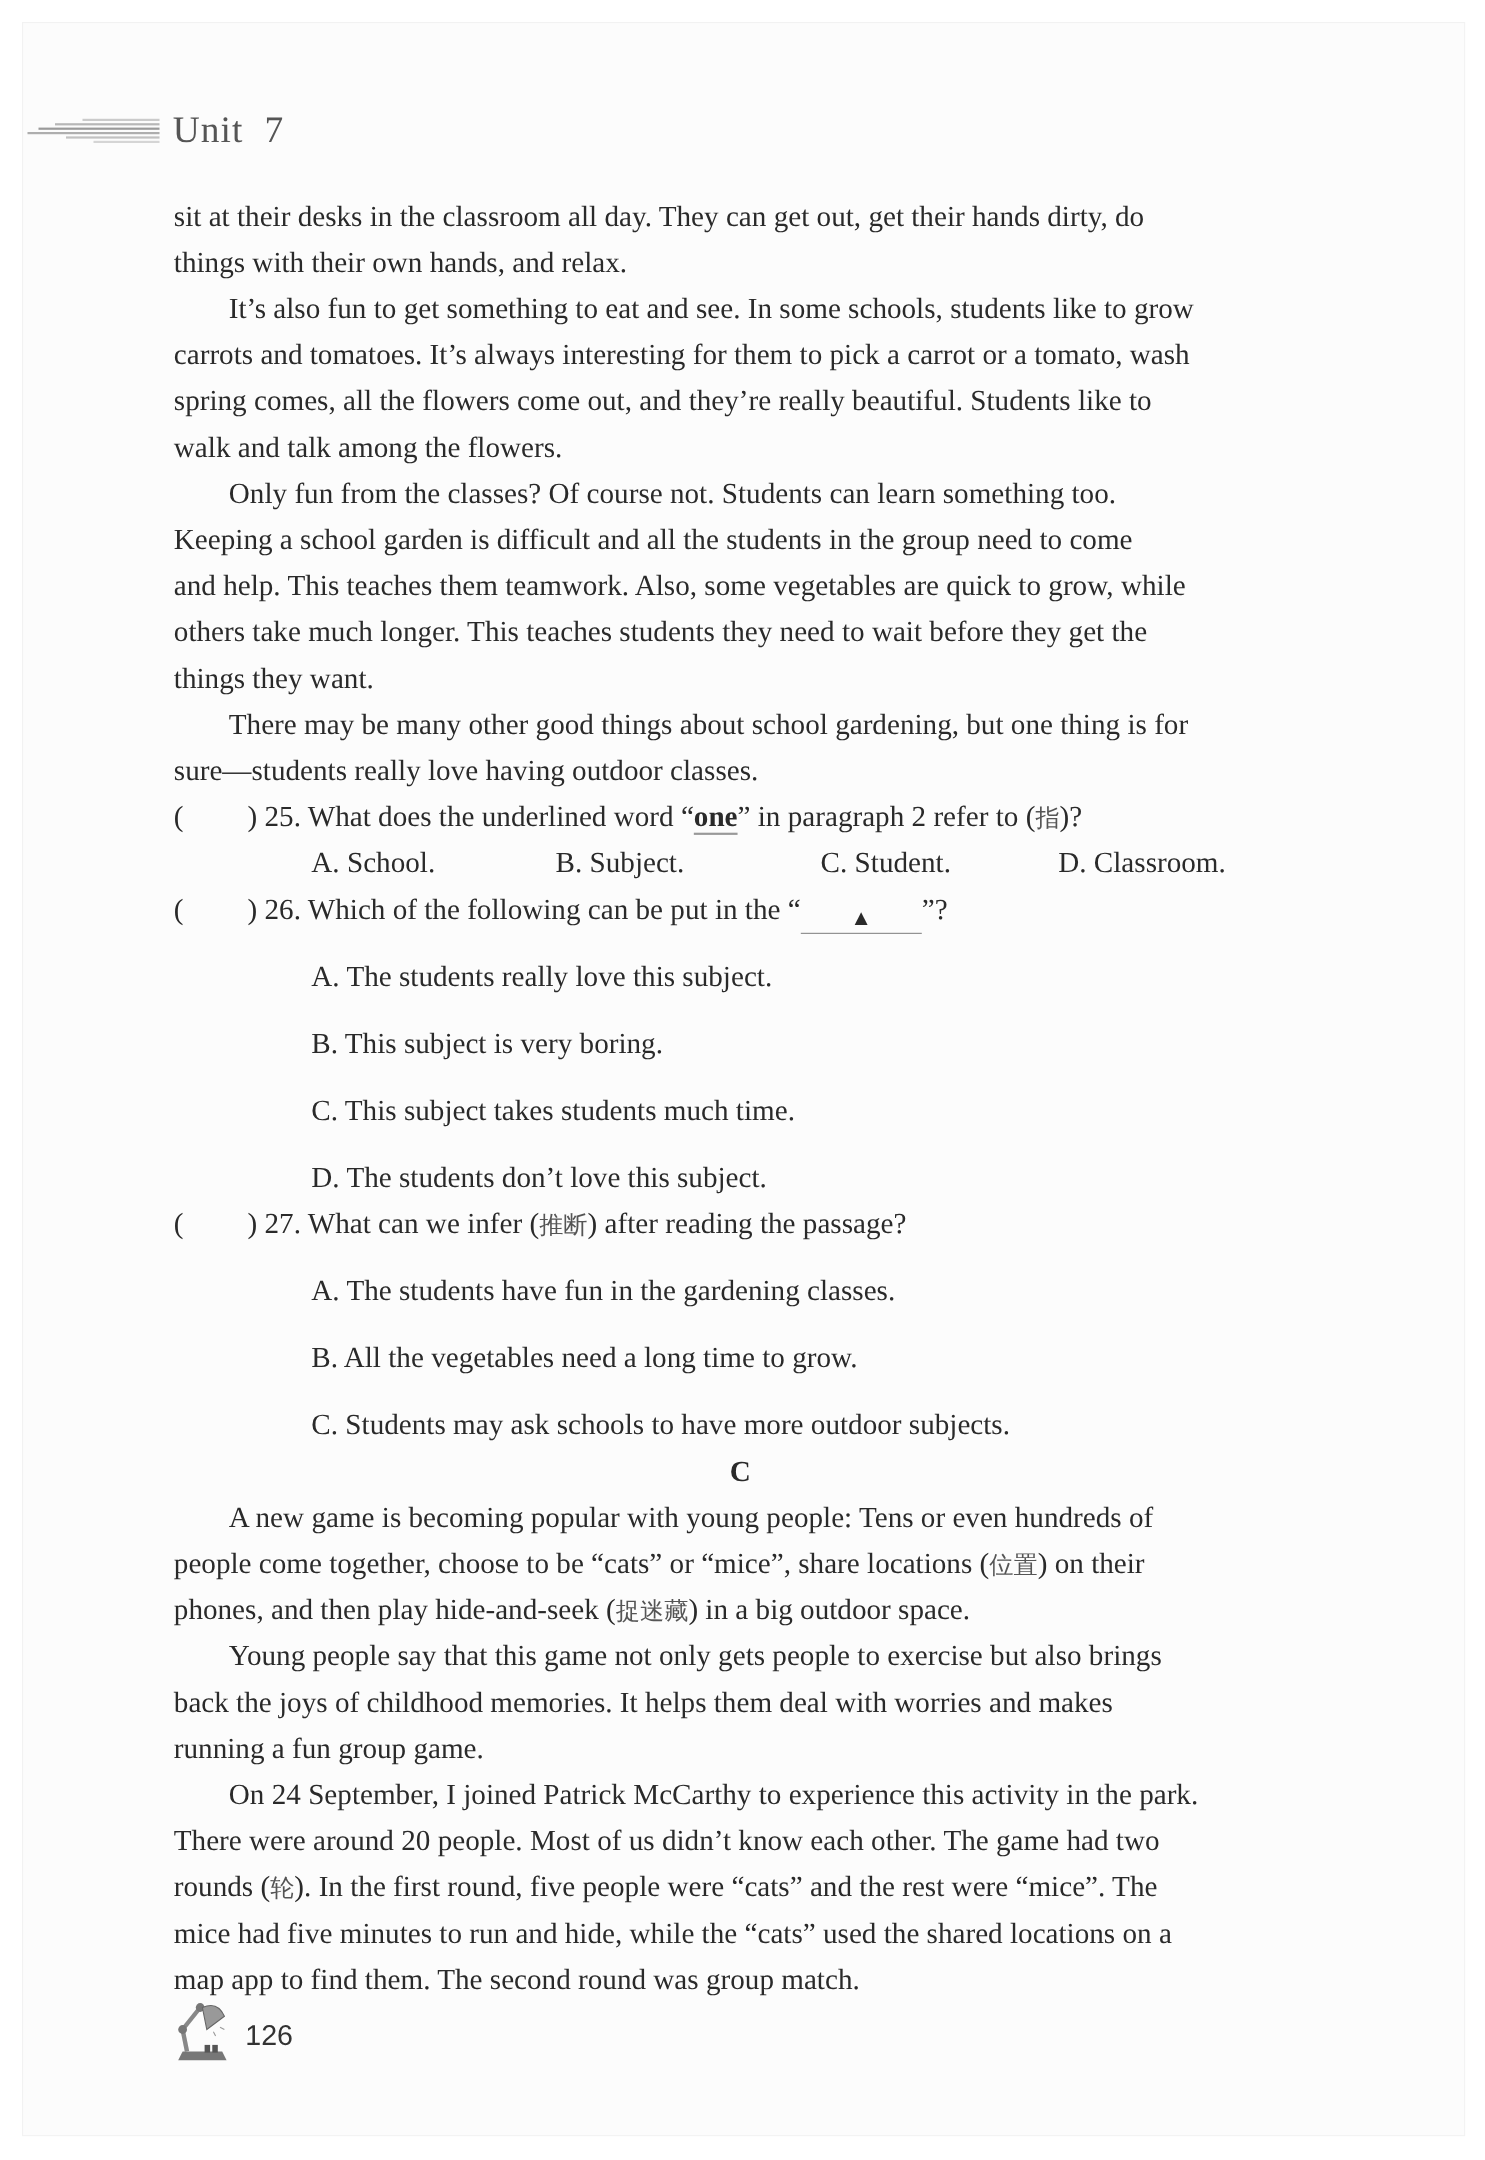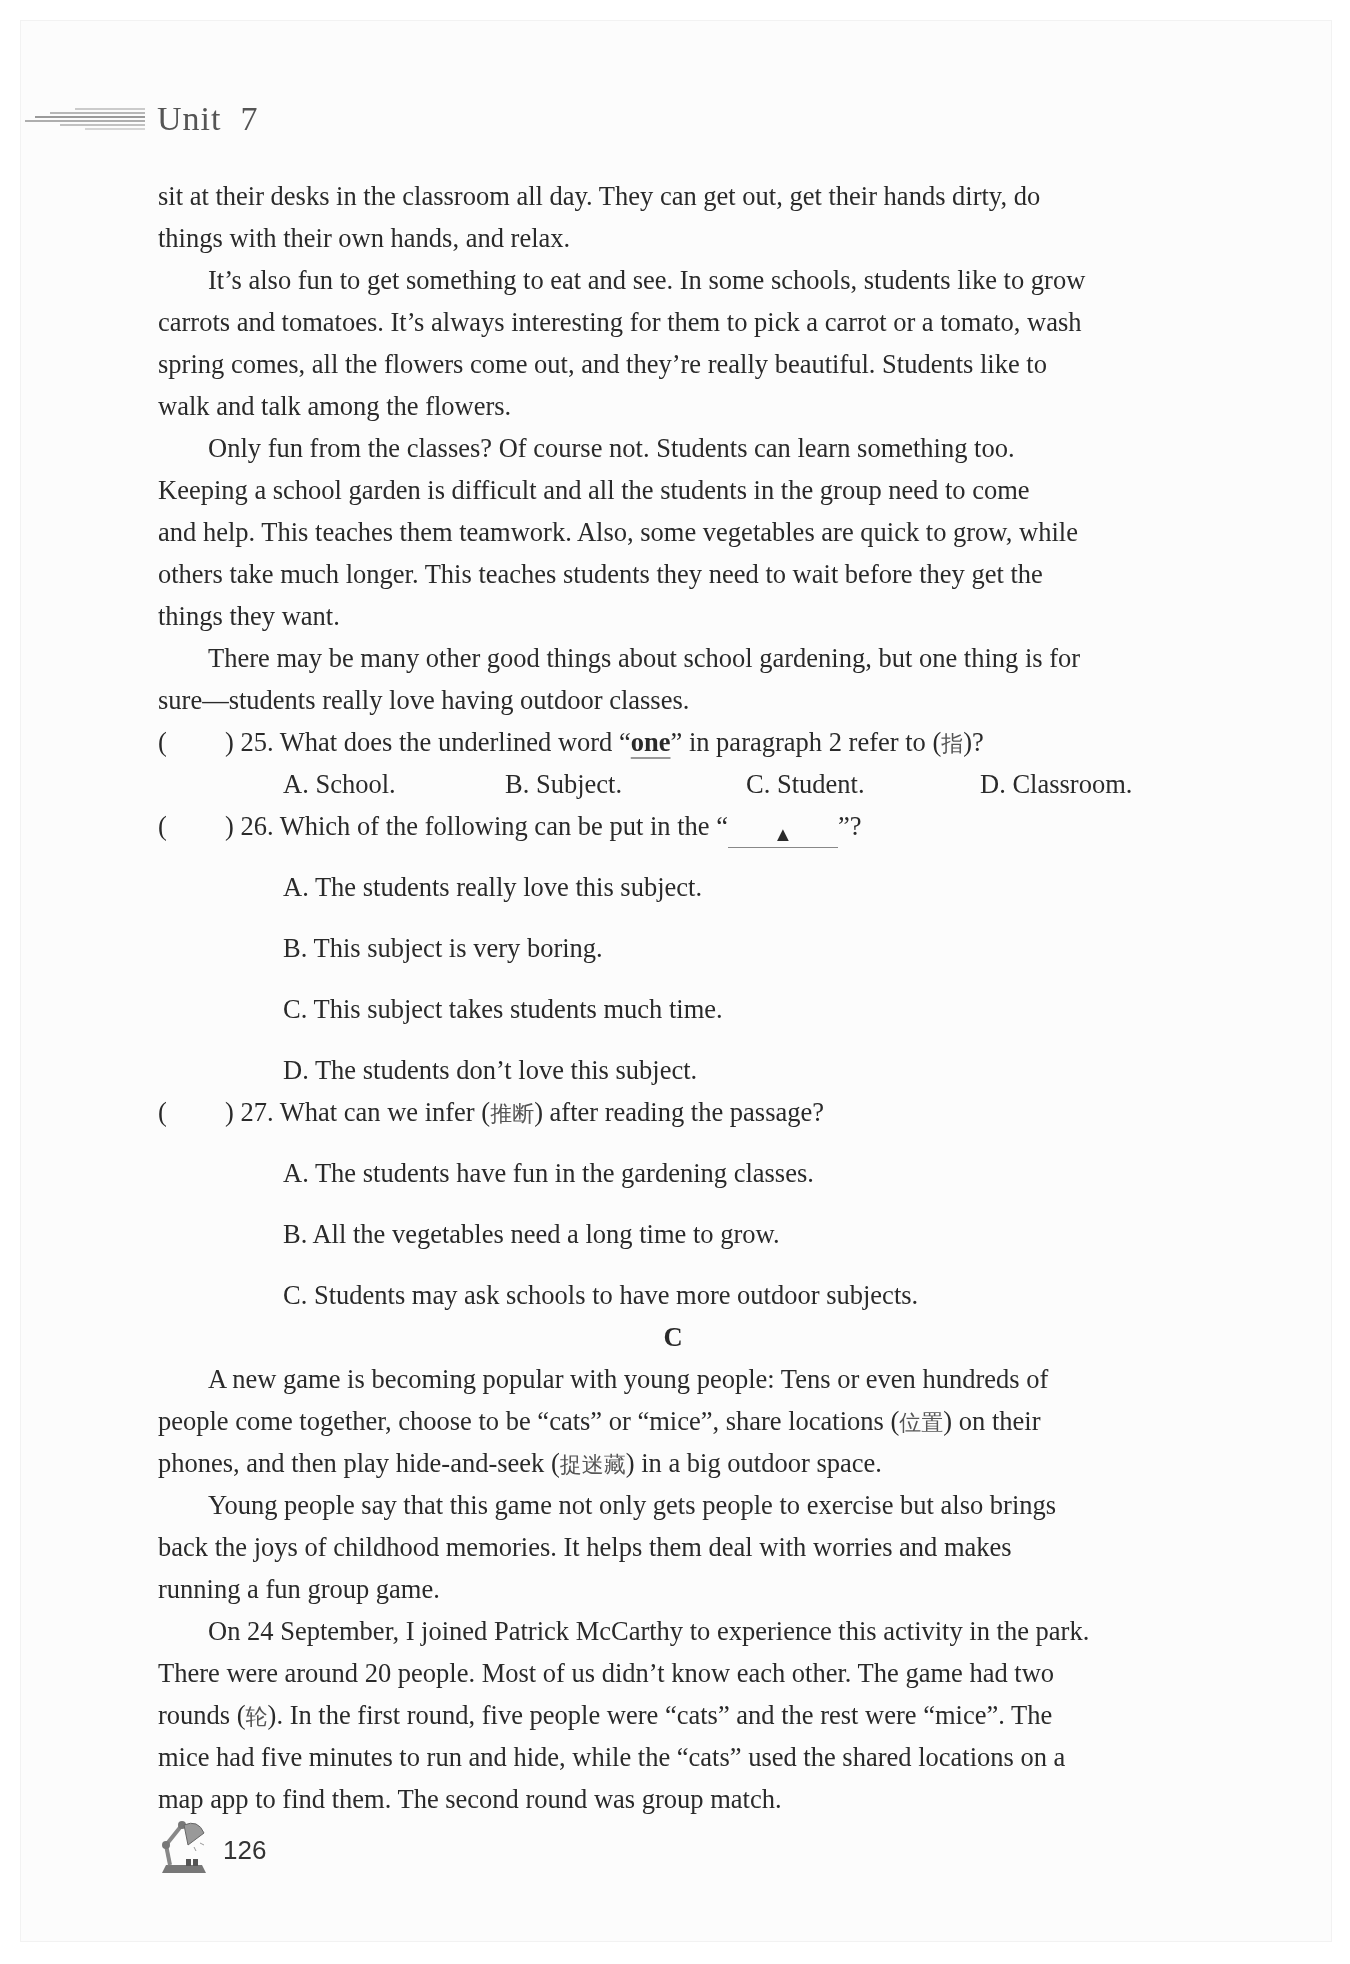--- a/index.html
+++ b/index.html
@@ -74,21 +74,21 @@
 
   <div>
     <div class="q-line">
       <span class="paren-l">(</span>
       <span class="paren-r"><span>)</span> <span>25.</span> <span>What does the underlined word “</span><span class="uline">one</span><span>” in paragraph 2 refer to (</span><span class="cn">指</span><span>)?</span></span>
     </div>
     <div class="opts-row">
       <span class="opt-inline" style="left:125px">A. School.</span>
       <span class="opt-inline" style="left:347px">B. Subject.</span>
       <span class="opt-inline" style="left:588px">C. Student.</span>
-      <span class="opt-inline" style="left:822px">D. Classroom.</span>
+      <span class="opt-inline" style="left:804px">D. Classroom.</span>
     </div>
   </div>
 
   <div>
     <div class="q-line">
       <span class="paren-l">(</span>
       <span class="paren-r"><span>)</span> <span>26.</span> <span>Which of the following can be put in the “</span><span class="blank">▲</span><span>”?</span></span>
     </div>
     <div class="opt">A. The students really love this subject.</div>
     <div class="opt">B. This subject is very boring.</div>

